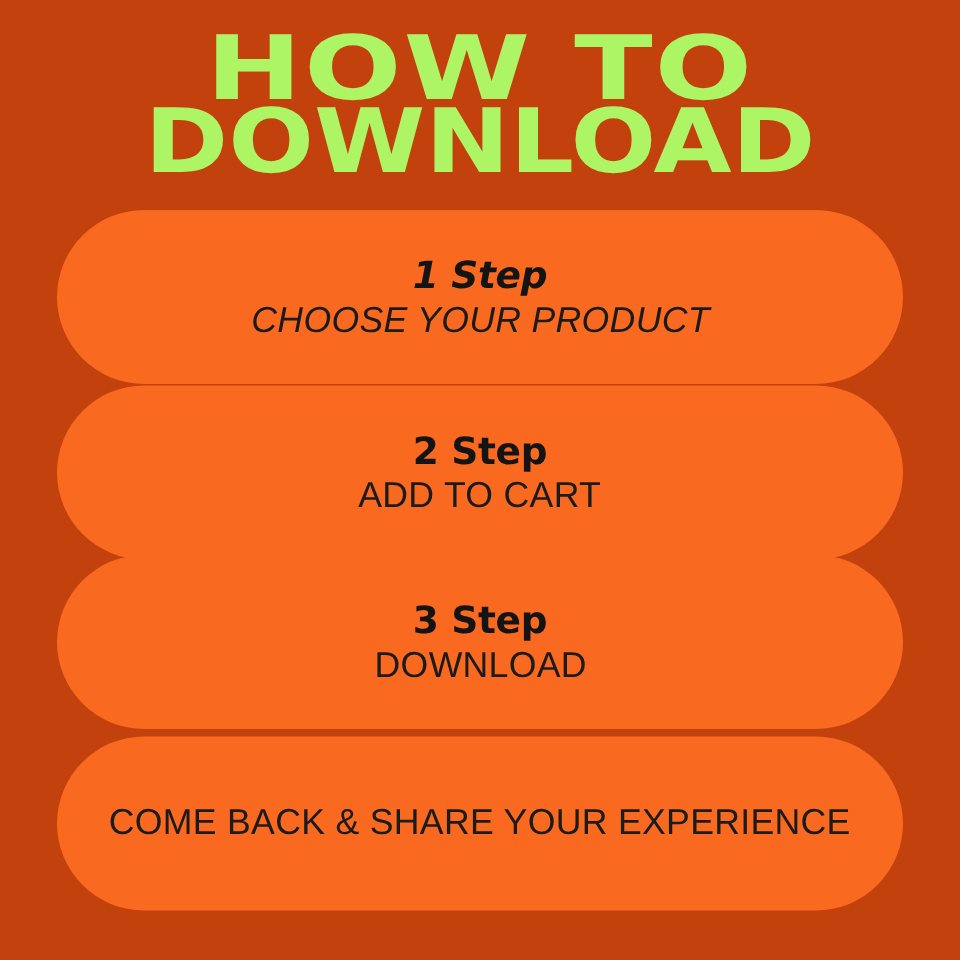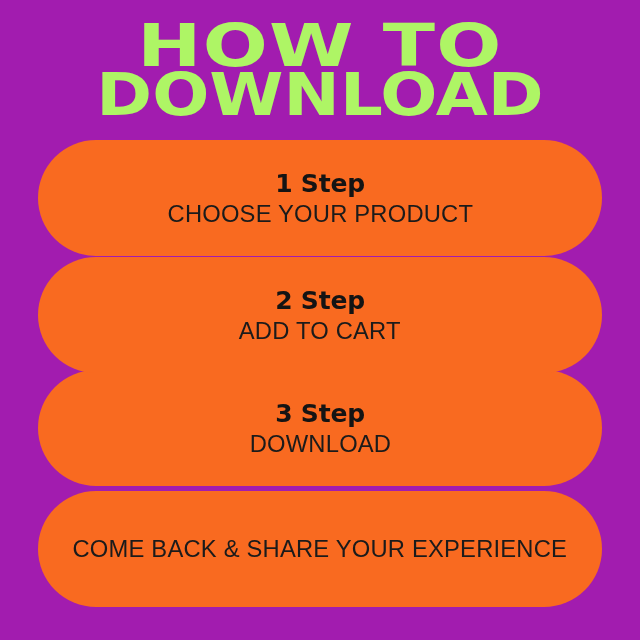--- a/index.html
+++ b/index.html
@@ -11,21 +11,21 @@
     width: 640px;
     height: 640px;
     overflow: hidden;
     font-family: "Liberation Sans", sans-serif;
   }
 
   #poster {
     position: relative;
     width: 640px;
     height: 640px;
-    background: #a21caf;
+    background: #c2410c;
     overflow: hidden;
   }
 
   
   #title-block {
     position: absolute;
     top: 20px;
     left: 0;
     width: 640px;
     text-align: center;
@@ -71,21 +71,21 @@
     height: 116px;
     background: #f96a20;
     border-radius: 58px;
     box-sizing: border-box;
     display: flex;
     flex-direction: column;
     align-items: center;
     justify-content: center;
     text-align: center;
   }
-  .step-card[data-index="0"] { top: 0px;   z-index: 4; }
+  .step-card[data-index="0"] { top: 0px;   z-index: 4; font-style: italic; }
   .step-card[data-index="1"] { top: 117px; z-index: 3; }
   .step-card[data-index="2"] { top: 230px; z-index: 2; }
   .step-card[data-index="3"] { top: 351px; z-index: 1; }
 
   .step-heading {
     color: #141414;
     font-family: "DejaVu Sans", "Liberation Sans", sans-serif;
     font-weight: 700;
     font-size: 25px;
     line-height: 1.08;

